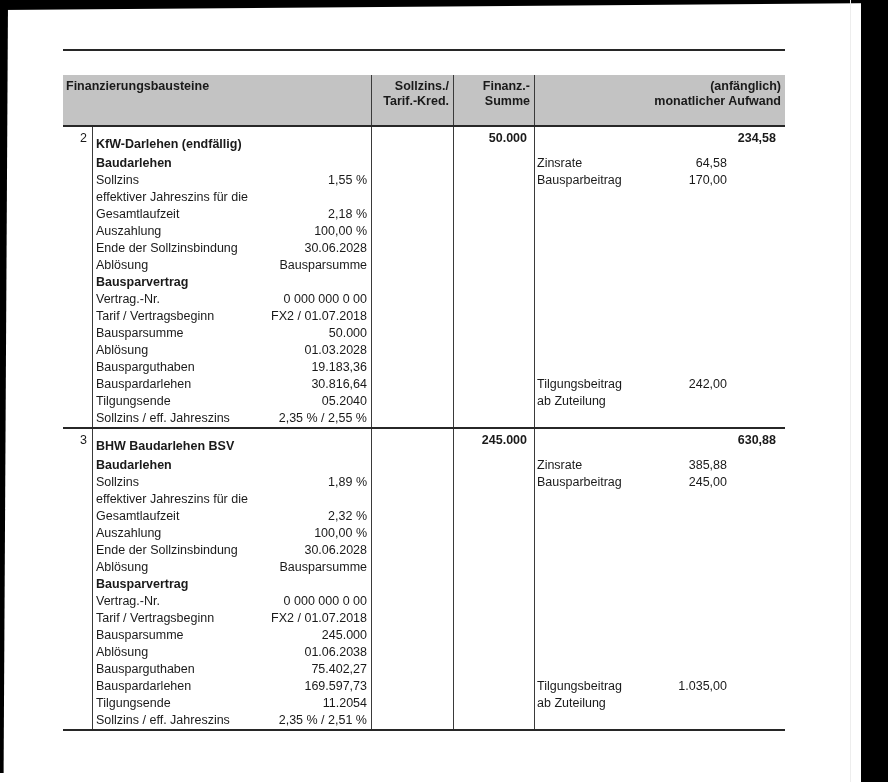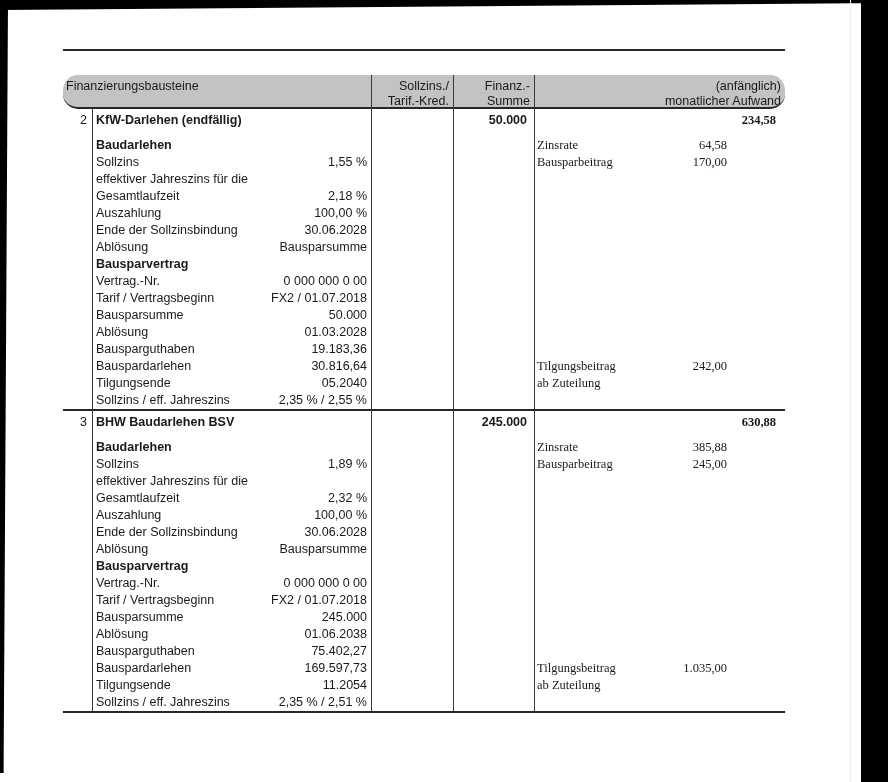--- a/index.html
+++ b/index.html
@@ -15,40 +15,40 @@
               clip-path:polygon(0 0,100% 0,45% 100%,0 100%); }
   .bar-right{ right:0; top:0; width:27px; height:782px; }
   .edge-line{ position:absolute; left:850px; top:0; width:1px; height:782px; background:#ededed; }
 
   .doc { position:absolute; left:63px; top:49px; width:722px; font-size:12.5px; }
   .top-rule { height:2px; background:var(--rule,#272727); margin-bottom:24px; }
 
   .thead {
     display:grid; grid-template-columns:309px 82px 81px 250px;
     background:var(--header-bg,#c3c3c3); border-bottom:2px solid var(--rule,#272727);
-    height:34px; font-weight:normal; line-height:15px;border-radius:15px;
+    height:52px; font-weight:bold; line-height:15px;
   }
   .hcell { padding:4px 4px 0 0; text-align:right; border-right:1px solid var(--line,#3a3a3a); }
   .hcell.main { text-align:left; padding-left:3px; }
   .hcell.last { border-right:none; }
 
   .tbody { border-bottom:2px solid var(--rule,#272727); }
   .block + .block { border-top:2px solid var(--rule,#272727); }
 
   .row { display:grid; grid-template-columns:30px 279px 82px 81px 250px; height:17px; line-height:17px; }
   .row.title-row { height:28px; line-height:17px; }
   .title-row .cell { padding-top:3px; }
 
   .cell { overflow:hidden; white-space:nowrap; }
   .cell.num    { border-right:1px solid var(--line,#3a3a3a); text-align:right; padding-right:5px; }
   .cell.main   { border-right:1px solid var(--line,#3a3a3a); display:flex; justify-content:space-between; padding:0 4px 0 3px; }
-  .title-row .cell.main { padding-top:3px; }
+  .title-row .cell.main { padding-top:9px; }
   .cell.sonderz{ border-right:1px solid var(--line,#3a3a3a); }
   .cell.finanz { border-right:1px solid var(--line,#3a3a3a); text-align:right; padding-right:7px; }
-  .cell.aufwand{ display:flex; justify-content:space-between; padding:0 58px 0 2px;font-family:Liberation Serif, serif; }
+  .cell.aufwand{ display:flex; justify-content:space-between; padding:0 58px 0 2px; }
   .cell.aufwand.total { display:block; text-align:right; padding:3px 9px 0 0; }
   .bold { font-weight:bold; }
 </style>
 </head>
 <body>
 
 <div class="bar bar-top"></div>
 <div class="bar bar-left"></div>
 <div class="bar bar-right"></div>
 <div class="edge-line"></div>

